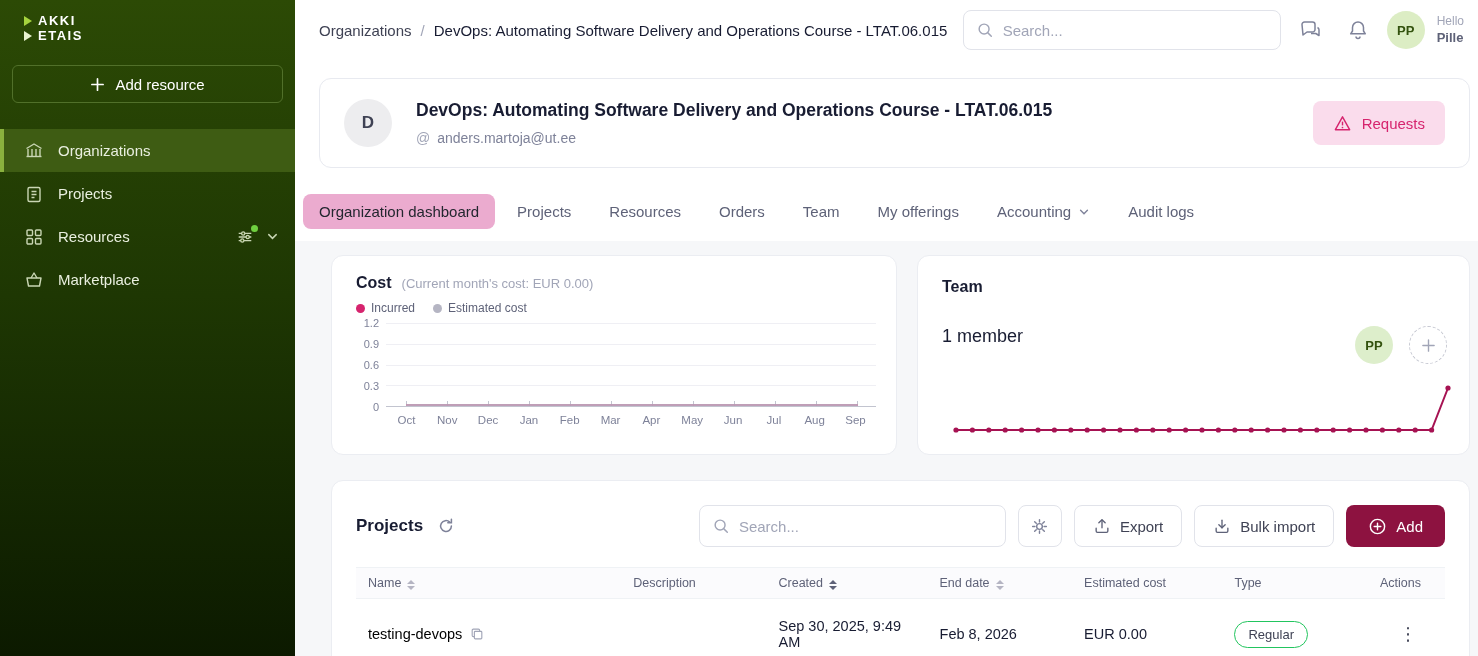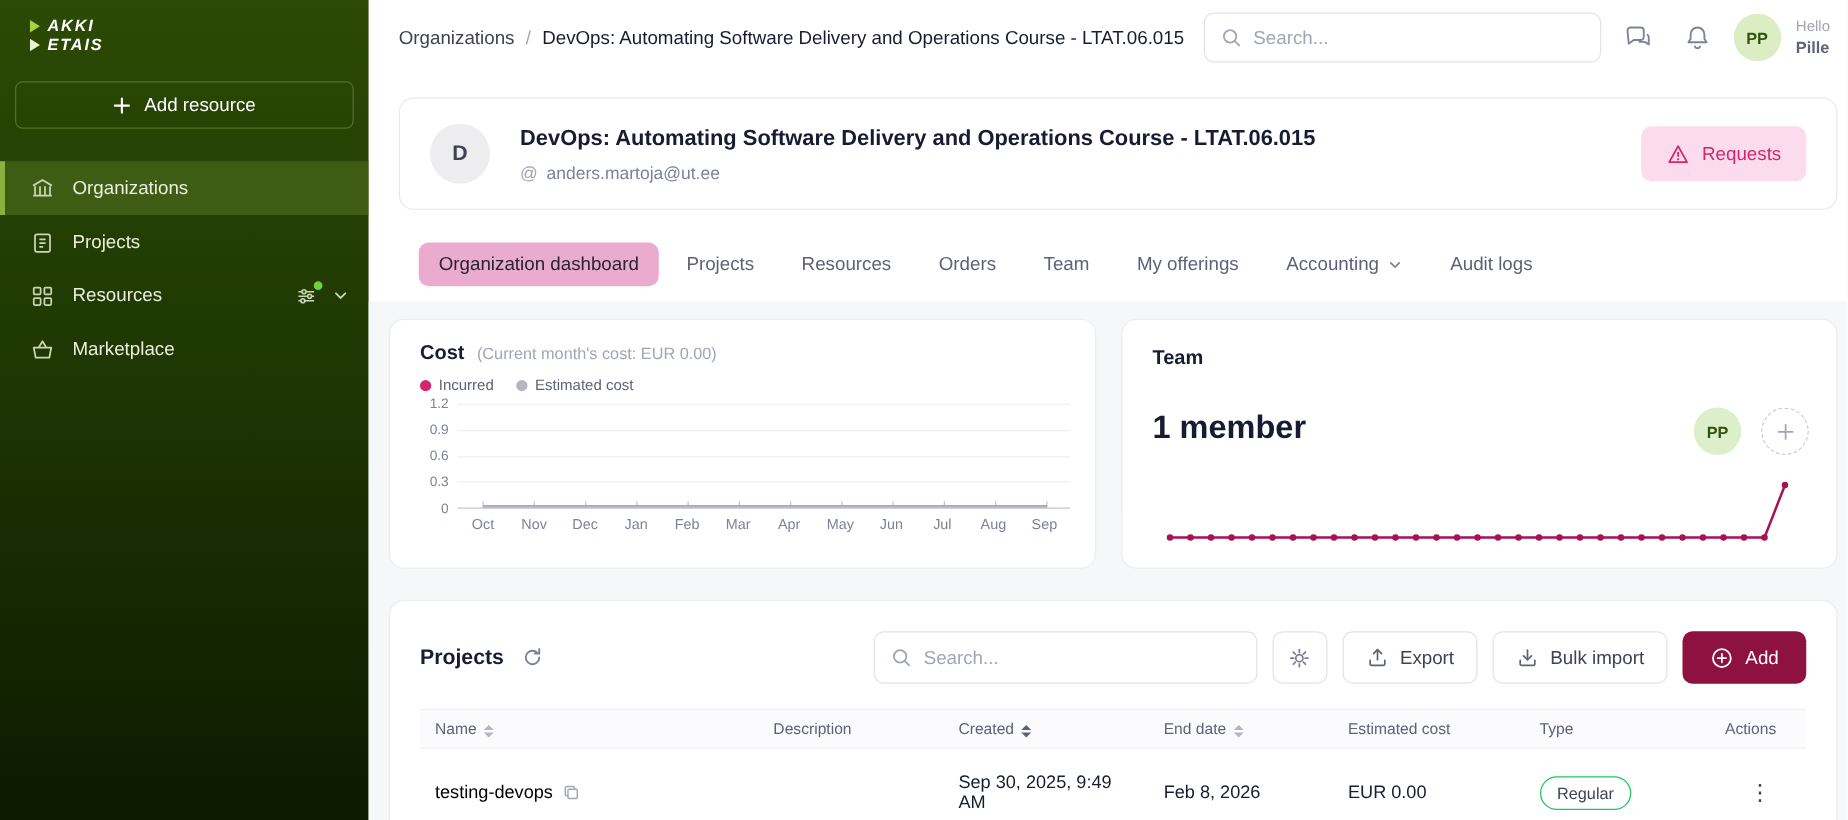--- a/index.html
+++ b/index.html
@@ -2,21 +2,21 @@
 <html><head>
 <meta charset="utf-8">
 <style>
   *{box-sizing:border-box;margin:0;padding:0}
   html,body{width:1478px;height:656px;overflow:hidden}
   body{font-family:"Liberation Sans",sans-serif;background:#fff;color:#181c32;display:flex}
 
   
   .sidebar{width:295px;flex:0 0 295px;height:656px;background:linear-gradient(180deg,#2c4a05 0%,#1e3703 45%,#0c1a00 100%);display:flex;flex-direction:column;color:#eef3e6}
   .logo{padding:13px 24px 4px;cursor:pointer}
-  .logo-row{display:flex;align-items:center;gap:6px;font-weight:bold;font-style:italic;font-size:13px;letter-spacing:1.5px;color:#fff;line-height:15px}
+  .logo-row{display:flex;align-items:center;gap:6px;font-weight:bold;font-size:13px;letter-spacing:1.5px;color:#fff;line-height:15px}
   .logo-glyph{width:0;height:0;border-left:8px solid #a6d43e;border-top:5px solid transparent;border-bottom:5px solid transparent}
   .logo-glyph.g2{border-left-color:#e8f3d0}
   .add-resource{margin:18px 12px 26px;height:38px;border:1px solid #51702a;border-radius:6px;background:transparent;color:#fff;font-size:15px;display:flex;align-items:center;justify-content:center;gap:10px;cursor:pointer;font-family:inherit}
   .nav-item{height:43px;display:flex;align-items:center;padding:0 16px 0 24px;font-size:15px;cursor:pointer;color:#e9efdf}
   .nav-item.active{background:#3e5c13;border-left:4px solid #8ab13e;padding-left:20px}
   .nav-icon{width:20px;height:20px;margin-right:14px;color:#c9d6b4;display:flex;flex:0 0 20px}
   .nav-icon svg{width:20px;height:20px}
   .nav-extra{margin-left:auto;position:relative;color:#c9d6b4;display:flex}
   .badge-dot{position:absolute;top:-3px;right:-4px;width:7px;height:7px;border-radius:50%;background:#6fcf3f}
   .nav-chevron{margin-left:12px;color:#c9d6b4;display:flex}
@@ -40,26 +40,26 @@
   
   .org-card{margin:18px 8px 0 24px;border:1px solid #e8eaf0;border-radius:12px;padding:20px 24px;display:flex;align-items:center;gap:24px}
   .org-avatar{width:48px;height:48px;border-radius:50%;background:#ededef;color:#3f4254;font-size:17px;font-weight:bold;display:flex;align-items:center;justify-content:center;flex:0 0 48px}
   .org-info{min-width:0;flex:1}
   .org-title{font-size:17.5px;font-weight:bold;color:#181c32;white-space:nowrap;overflow:hidden;text-overflow:ellipsis}
   .org-email{display:flex;align-items:center;gap:7px;margin-top:9px;color:#7e8299;font-size:14px;cursor:pointer}
   .at-glyph{font-size:14px;color:#a1a5b7}
   .requests-btn{height:44px;padding:0 20px;border:0;border-radius:8px;background:#fadcec;color:#d6246e;font-size:15px;display:flex;align-items:center;gap:10px;cursor:pointer;font-family:inherit;flex:0 0 auto}
 
   
-  .tabs{display:flex;align-items:center;gap:6px;padding:26px 40px 12px;flex:0 0 auto}
+  .tabs{display:flex;align-items:center;gap:6px;padding:26px 8px 12px;flex:0 0 auto}
   .tab{padding:9px 16px;border:0;background:none;font-size:15px;color:#5e6278;border-radius:8px;cursor:pointer;display:flex;align-items:center;gap:7px;font-family:inherit;white-space:nowrap}
   .tab.active{background:#ebabcf;color:#23262f}
 
   
-  .content{flex:1;background:#f6f7f9;padding:14px 8px 0 16px;overflow:hidden;min-height:0}
+  .content{flex:1;background:#f6f7f9;padding:14px 8px 0 36px;overflow:hidden;min-height:0}
   .cards-row{display:flex;gap:20px}
   .card{background:#fff;border:1px solid #ebedf2;border-radius:12px}
 
   .cost-card{width:566px;flex:0 0 566px;height:200px;padding:18px 20px 12px 24px}
   .cost-head{display:flex;align-items:baseline;gap:10px}
   .cost-title{font-size:16px;font-weight:bold}
   .cost-sub{font-size:13px;color:#a1a5b7}
   .legend{display:flex;gap:18px;margin:9px 0 8px}
   .legend-item{display:flex;align-items:center;gap:6px;font-size:12px;color:#5e6278}
   .dot{width:9px;height:9px;border-radius:50%}
@@ -70,21 +70,21 @@
   .y-axis span:nth-child(4){top:75%}.y-axis span:nth-child(5){top:100%}
   .plot{flex:1;position:relative;height:84px;border-bottom:1px solid #c2c4cf}
   .gl{position:absolute;left:0;right:0;height:1px;background:#efeff4}
   .gl1{top:0}.gl2{top:25%}.gl3{top:50%}.gl4{top:75%}
   #cost-series{position:absolute;left:0;bottom:-1px}
   .x-axis{display:flex;margin-left:30px;margin-top:7px}
   .x-axis span{flex:1;text-align:center;font-size:11.5px;color:#7e8299}
 
   .team-card{flex:1;height:200px;padding:22px 24px;position:relative}
   .team-title{font-size:16px;font-weight:bold}
-  .member-count{font-size:26px;font-weight:bold;margin-top:30px}
+  .member-count{font-size:18px;font-weight:normal;margin-top:30px}
   .team-avatars{position:absolute;top:70px;right:22px;display:flex;gap:16px;align-items:center}
   .team-avatar{width:38px;height:38px;border-radius:50%;background:#ddeecb;color:#33520e;font-weight:bold;font-size:13px;display:flex;align-items:center;justify-content:center;cursor:pointer}
   .add-member{width:38px;height:38px;border-radius:50%;border:1.5px dashed #c6c8d2;background:#fff;color:#a1a5b7;display:flex;align-items:center;justify-content:center;cursor:pointer}
   #team-series{position:absolute;left:34px;bottom:20px}
 
   .projects-card{margin-top:25px;padding:24px 24px 0;height:400px}
   .projects-head{display:flex;align-items:center}
   .projects-title{font-size:17px;font-weight:bold;display:flex;align-items:center;gap:12px}
   .refresh-btn{border:0;background:none;color:#7e8299;cursor:pointer;display:flex;padding:2px}
   .proj-controls{margin-left:auto;display:flex;gap:12px;align-items:center}

